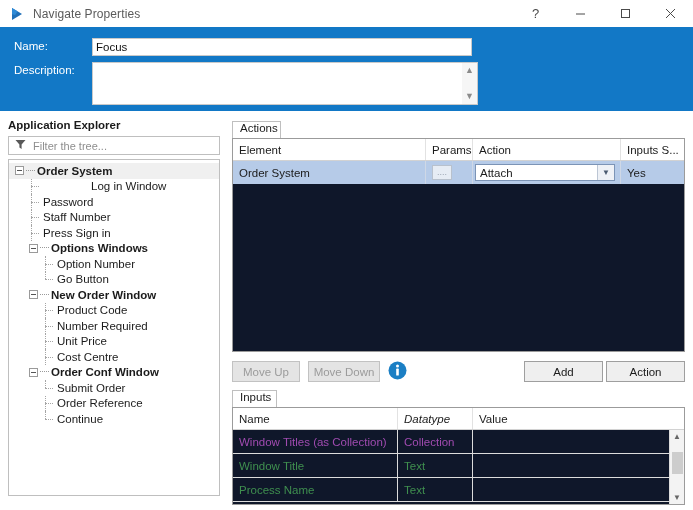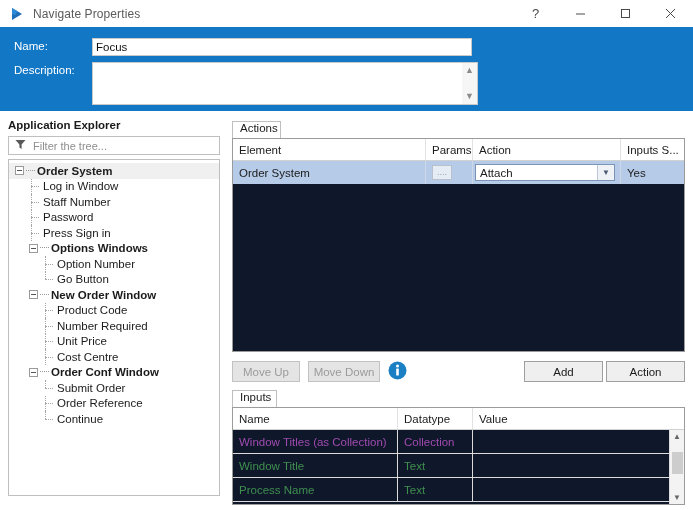--- a/index.html
+++ b/index.html
@@ -452,31 +452,31 @@
   </span>
   <input class="filter-input" type="text" placeholder="Filter the tree..." style="">
 </div>
 
 <div class="tree-panel" id="tree-root">
     <div class="tree-node bold root" style="padding-left: 6px;">
       <span class="toggle"></span>
       <span class="dashline"></span>
       <span class="lbl">Order System</span>
     </div>
+    <div class="tree-node" style="padding-left: 20px; gap: 48px;">
+      <span class="leaf-connector"></span>
+      <span class="lbl">Log in Window</span>
+    </div>
     <div class="tree-node" style="padding-left: 20px;">
       <span class="leaf-connector"></span>
-      <span class="lbl">Log in Window</span>
+      <span class="lbl">Password</span>
     </div>
     <div class="tree-node" style="padding-left: 20px;">
       <span class="leaf-connector"></span>
       <span class="lbl">Staff Number</span>
-    </div>
-    <div class="tree-node" style="padding-left: 20px;">
-      <span class="leaf-connector"></span>
-      <span class="lbl">Password</span>
     </div>
     <div class="tree-node" style="padding-left: 20px;">
       <span class="leaf-connector"></span>
       <span class="lbl">Press Sign in</span>
     </div>
     <div class="tree-node bold" style="padding-left: 20px;">
       <span class="toggle"></span>
       <span class="dashline"></span>
       <span class="lbl">Options Windows</span>
     </div>
@@ -568,21 +568,21 @@
 <button class="btn plain" style="left:524px; top:361px; width:79px;">Add</button>
 <button class="btn plain" style="left:606px; top:361px; width:79px;">Action</button>
 
 <div class="tab" style="left:232px; top:390px; width:45px;">
   <span>Inputs</span>
 </div>
 
 <div class="grid" style="left:232px; top:407px; width:453px; height:98px;">
   <div class="grid-head">
     <div class="cell" style="width:165px;">Name</div>
-    <div class="cell" style="width:75px;">Datatype</div>
+    <div class="cell" style="width:75px;font-style:italic;">Datatype</div>
     <div class="cell" style="width:211px;">Value</div>
   </div>
   <div id="inputs-rows">
       <div class="grid-row" style="height: 24px; border-bottom: 1px solid rgb(220, 220, 220);">
         <div class="cell" style="width: 165px; border-right: 1px solid rgb(220, 220, 220); color: rgb(160, 75, 176);">Window Titles (as Collection)</div>
         <div class="cell" style="width: 75px; border-right: 1px solid rgb(220, 220, 220); color: rgb(160, 75, 176);">Collection</div>
         <div class="cell" style="width: 197px; border-right: none;"></div>
       </div>
       <div class="grid-row" style="height: 24px; border-bottom: 1px solid rgb(220, 220, 220);">
         <div class="cell" style="width: 165px; border-right: 1px solid rgb(220, 220, 220); color: rgb(63, 143, 79);">Window Title</div>

